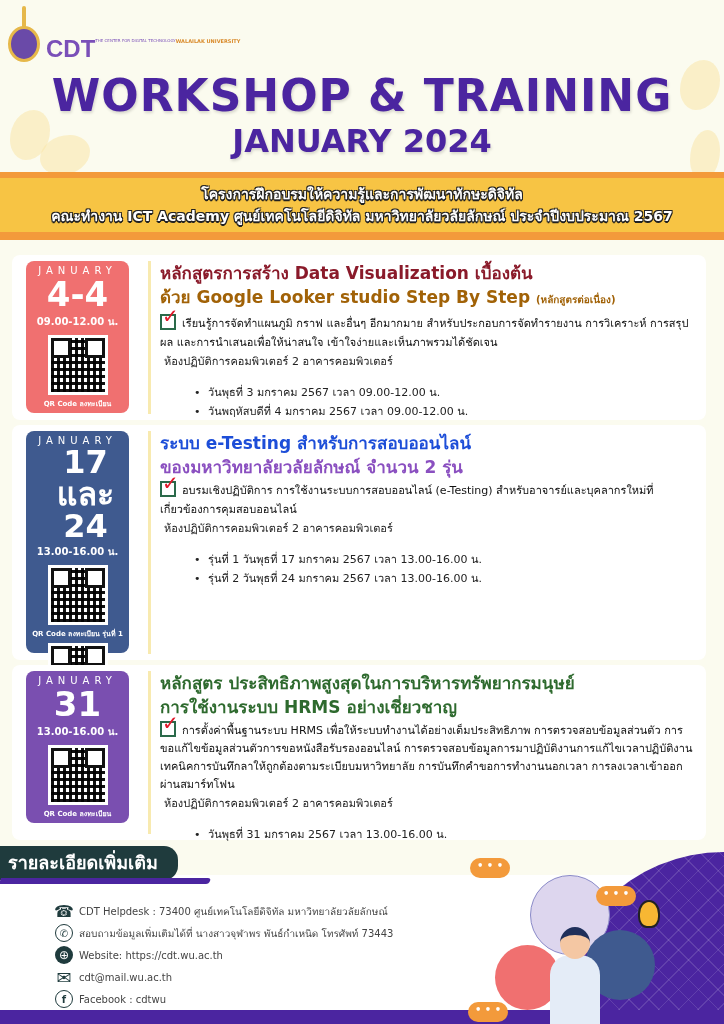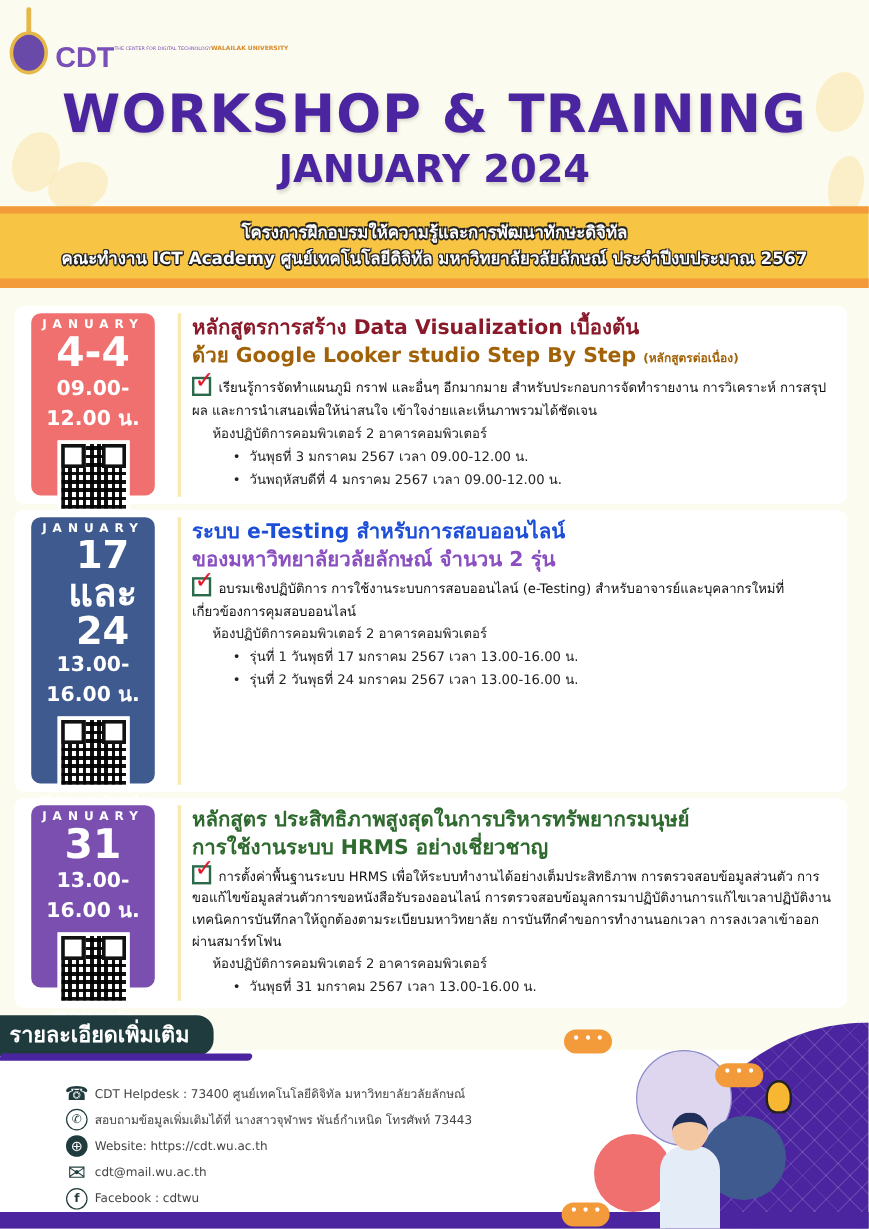--- a/index.html
+++ b/index.html
@@ -43,24 +43,24 @@
     text-shadow: -1px -1px 0 #222, 1px -1px 0 #222, -1px 1px 0 #222, 1px 1px 0 #222, 0 2px 0 #222; }
 
   
   .card {
     position: absolute; left: 12px; width: 694px; background: #fff; border-radius: 8px;
   }
   .date-badge {
     position: absolute; left: 14px; top: 6px; width: 103px; border-radius: 8px;
     color: #fff; text-align: center; padding-top: 4px;
   }
-  .db-month { font-weight: bold; font-size: 10px; letter-spacing: 5px; }
+  .db-month { font-weight: normal; font-size: 10px; letter-spacing: 5px; }
   .db-day { font-weight: bold; font-size: 34px; line-height: 36px; }
   .db-day.small { font-size: 32px; line-height: 32px; padding-left: 16px; }
-  .db-time { font-weight: bold; font-size: 17px; margin-top: 2px; }
+  .db-time { font-weight: bold; font-size: 10px; margin-top: 2px; }
   .qr {
     width: 60px; height: 60px; margin: 6px auto 3px; background: #fff; position: relative;
     background-image:
       repeating-linear-gradient(90deg, #111 0 3px, transparent 3px 6px),
       repeating-linear-gradient(0deg, #111 0 3px, transparent 3px 7px);
     background-blend-mode: multiply;
     border: 3px solid #fff;
   }
   .qr::before, .qr::after {
     content: ""; position: absolute; width: 14px; height: 14px; border: 3px solid #111; background: #fff;
@@ -72,22 +72,22 @@
   .divider { position: absolute; left: 136px; top: 6px; bottom: 6px; width: 3px; background: #f8eab0; }
   .content { position: absolute; left: 148px; right: 10px; top: 6px; }
   .c-title { font-weight: bold; font-size: 17px; line-height: 24px; }
   .c-title .small { font-size: 10px; }
   .c-desc { font-size: 11px; line-height: 19px; color: #111; margin-top: 2px; }
   .check {
     display: inline-block; width: 16px; height: 16px; border: 2px solid #2a6a4a; vertical-align: -3px;
     position: relative; margin-right: 6px;
   }
   .check::after { content: "✓"; position: absolute; left: 0px; top: -9px; font-size: 20px; color: #e0182a; font-weight: bold; }
-  .c-room { font-size: 11px; line-height: 19px; margin-left: 17px; }
-  .c-bullets { list-style: none; margin-left: 34px; }
+  .c-room { font-size: 11px; line-height: 19px; margin-left: 4px; }
+  .c-bullets { list-style: none; margin-left: 34px; margin-top: 12px; }
   .c-bullets li { font-size: 11px; line-height: 19px; position: relative; padding-left: 14px; }
   .c-bullets li::before { content: "•"; position: absolute; left: 0; top: 0; }
 
   
   .more-tag {
     position: absolute; left: 0; top: 846px; height: 34px; width: 178px;
     background: #1f3b3d; border-radius: 0 14px 14px 0; color: #fff; font-weight: bold; font-size: 18px;
     padding-left: 8px; line-height: 34px;
   }
   .more-swoosh { position: absolute; left: 0; top: 878px; width: 210px; height: 6px; background: #4b25a0; border-radius: 0 4px 4px 0; transform: skewX(-20deg); }

